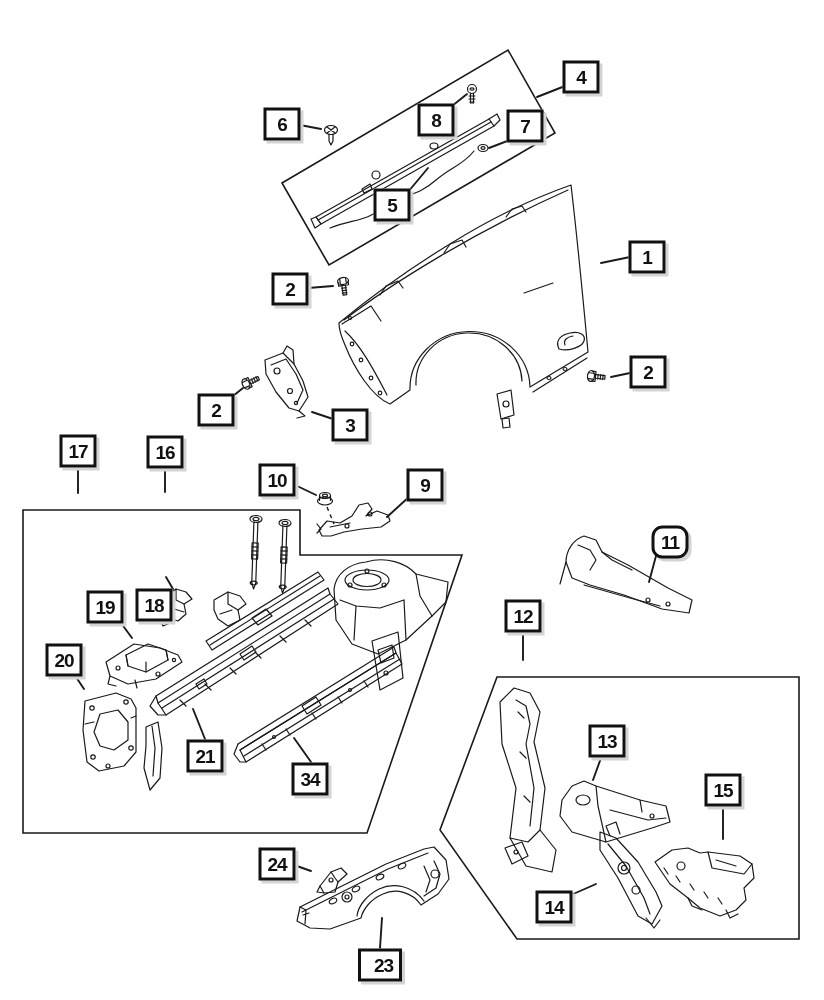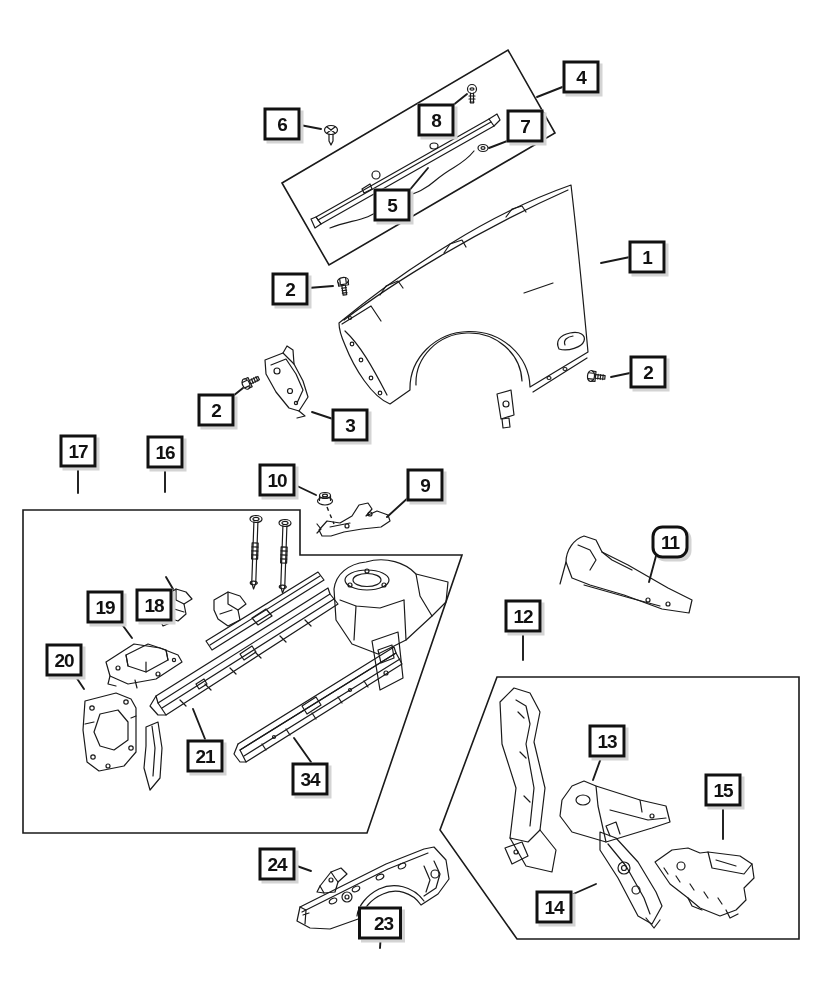--- a/index.html
+++ b/index.html
@@ -328,15 +328,15 @@
       <div class="callout" style="left: 154px; top: 561px; margin-top: 44px;">18</div>
       <div class="callout" style="left: 105px; top: 607px;">19</div>
       <div class="callout" style="left: 523px; top: 616px;">12</div>
       <div class="callout" style="left: 64px; top: 660px;">20</div>
       <div class="callout" style="left: 607px; top: 741px;">13</div>
       <div class="callout" style="left: 205px; top: 756px; text-align: right;">21</div>
       <div class="callout" style="left: 723px; top: 790px;">15</div>
       <div class="callout" style="left: 310px; top: 779px;">34</div>
       <div class="callout" style="left: 277px; top: 864px;">24</div>
       <div class="callout" style="left: 554px; top: 907px;">14</div>
-      <div class="callout" style="left: 380px; top: 923px; padding-left: 10px;">23</div>
+      <div class="callout" style="left: 380px; top: 965px; padding-left: 10px;">23</div>
     </div>
 </div>
 
 </body></html>

